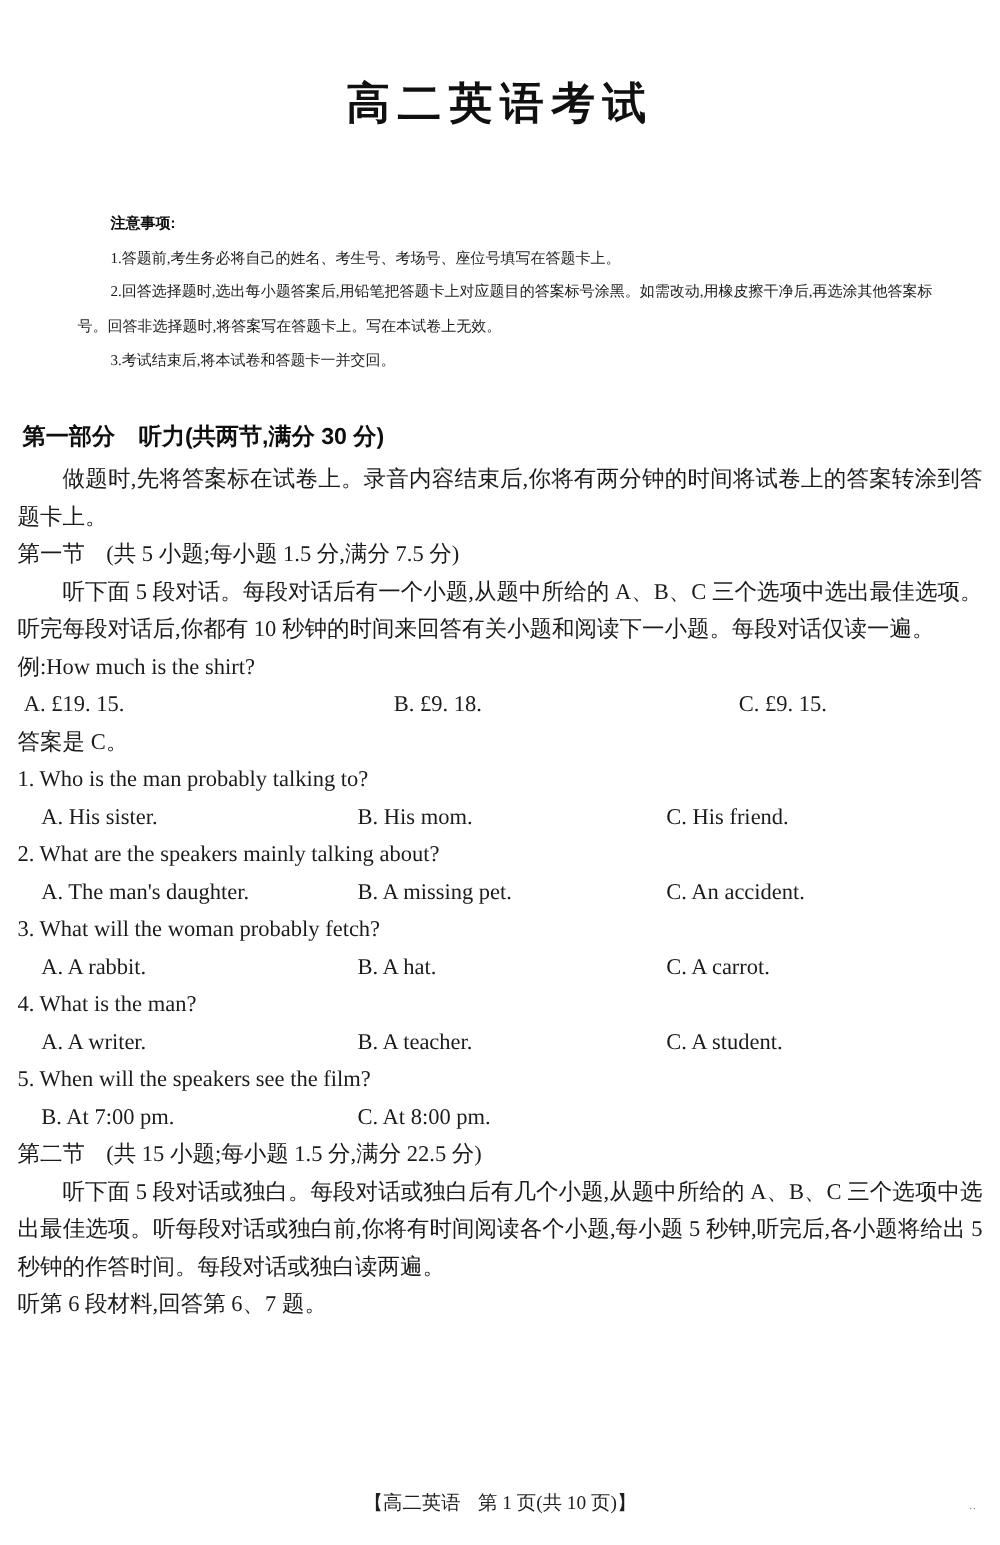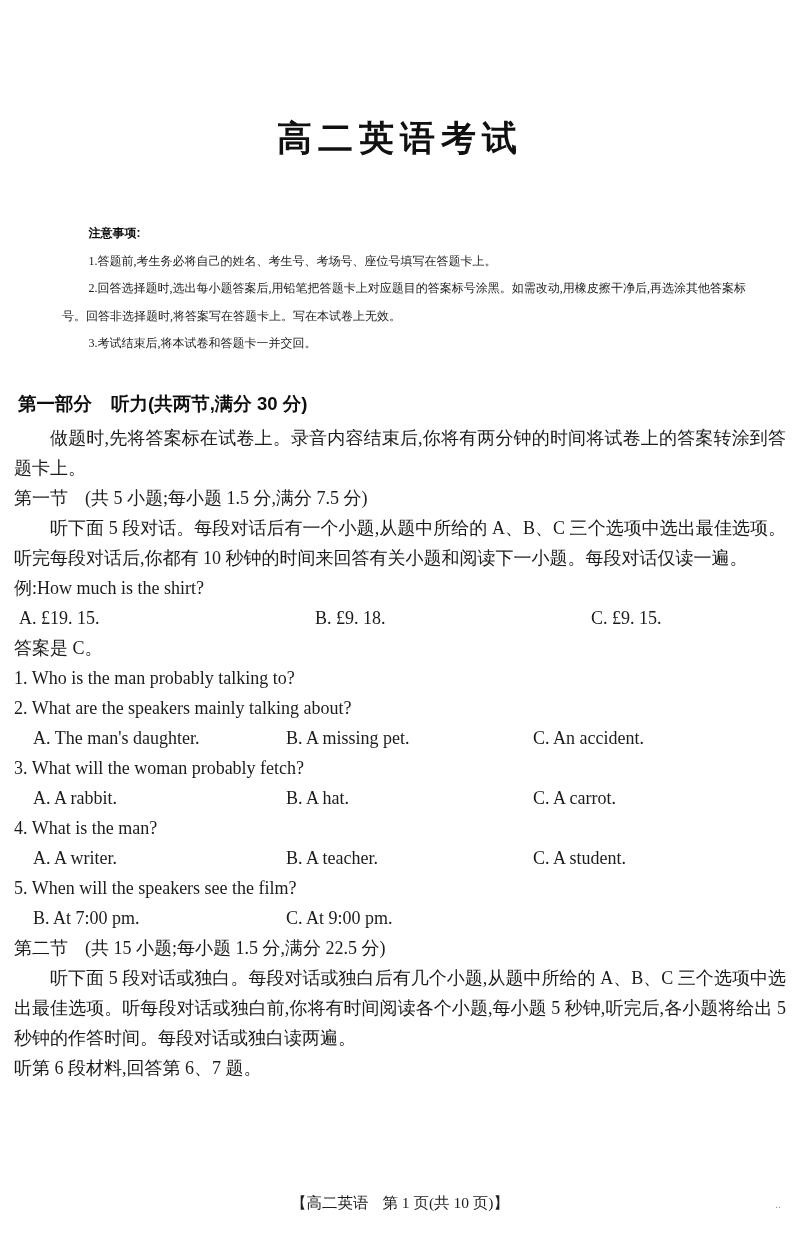--- a/index.html
+++ b/index.html
@@ -5,21 +5,21 @@
   html,body { margin:0; padding:0; background:#ffffff; }
   .page {
     position:relative;
     width:800px; height:1236px;
     margin:0 auto;
     background:#ffffff;
     color:#1b1b1b;
     font-family:"Liberation Serif","DejaVu Serif",serif;
     overflow:hidden;
     box-sizing:border-box;
-    padding:116px 14px 0 14px;
+    padding:61px 14px 0 14px;
   }
   .title {
     margin:0;
     text-align:center;
     font-family:"Liberation Sans","DejaVu Sans",sans-serif;
     font-weight:bold;
     font-size:35px;
     line-height:44px;
     letter-spacing:6px;
     color:#101010;
@@ -111,20 +111,25 @@
     <p class="line">例:How much is the shirt?</p>
     <div class="opts example">
       <span>A. £19. 15.</span>
       <span>B. £9. 18.</span>
       <span>C. £9. 15.</span>
     </div>
     <p class="line">答案是 C。</p>
 
     <div>
       <p class="line">1. Who is the man probably talking to?</p>
+      <div class="opts">
+        <span>A. His sister.</span>
+        <span>B. His mom.</span>
+        <span>C. His friend.</span>
+      </div>
     </div>
 
     <div>
       <p class="line">2. What are the speakers mainly talking about?</p>
       <div class="opts">
         <span>A. The man's daughter.</span>
         <span>B. A missing pet.</span>
         <span>C. An accident.</span>
       </div>
     </div>
@@ -144,21 +149,21 @@
         <span>A. A writer.</span>
         <span>B. A teacher.</span>
         <span>C. A student.</span>
       </div>
     </div>
 
     <div>
       <p class="line">5. When will the speakers see the film?</p>
       <div class="opts">
         <span>B. At 7:00 pm.</span>
-        <span>C. At 9:00 pm.</span>
+        <span>C. At 8:00 pm.</span>
       </div>
     </div>
 
     <p class="sec-line"><span class="sec-label">第二节</span><span>(共 15 小题;每小题 1.5 分,满分 22.5 分)</span></p>
 
     <p class="para">听下面 5 段对话或独白。每段对话或独白后有几个小题,从题中所给的 A、B、C 三个选项中选出最佳选项。听每段对话或独白前,你将有时间阅读各个小题,每小题 5 秒钟,听完后,各小题将给出 5 秒钟的作答时间。每段对话或独白读两遍。</p>
 
     <p class="line">听第 6 段材料,回答第 6、7 题。</p>
 
 

